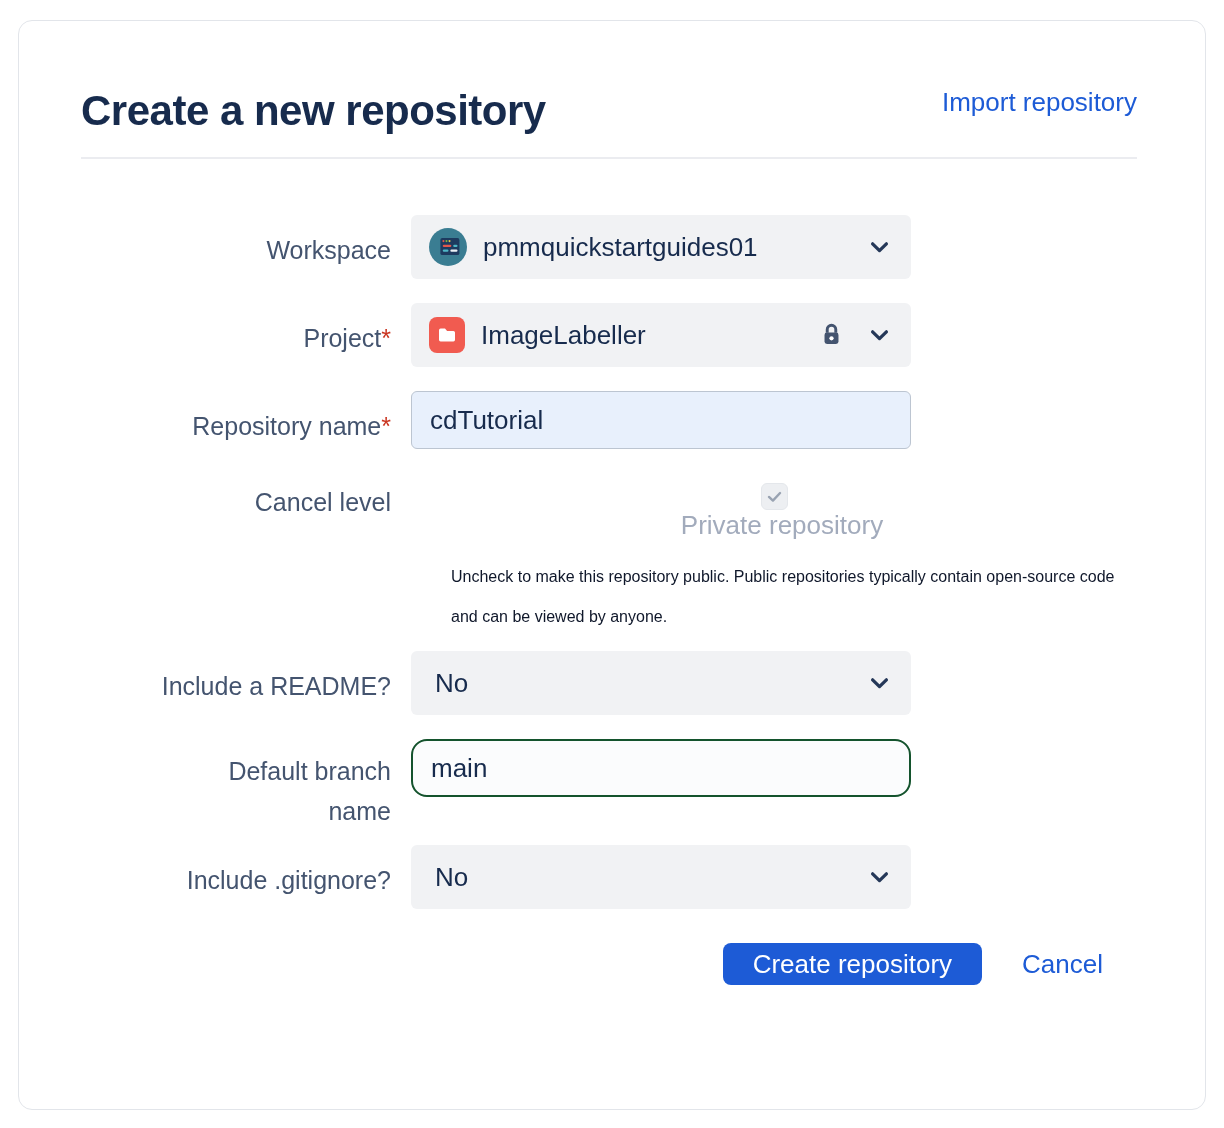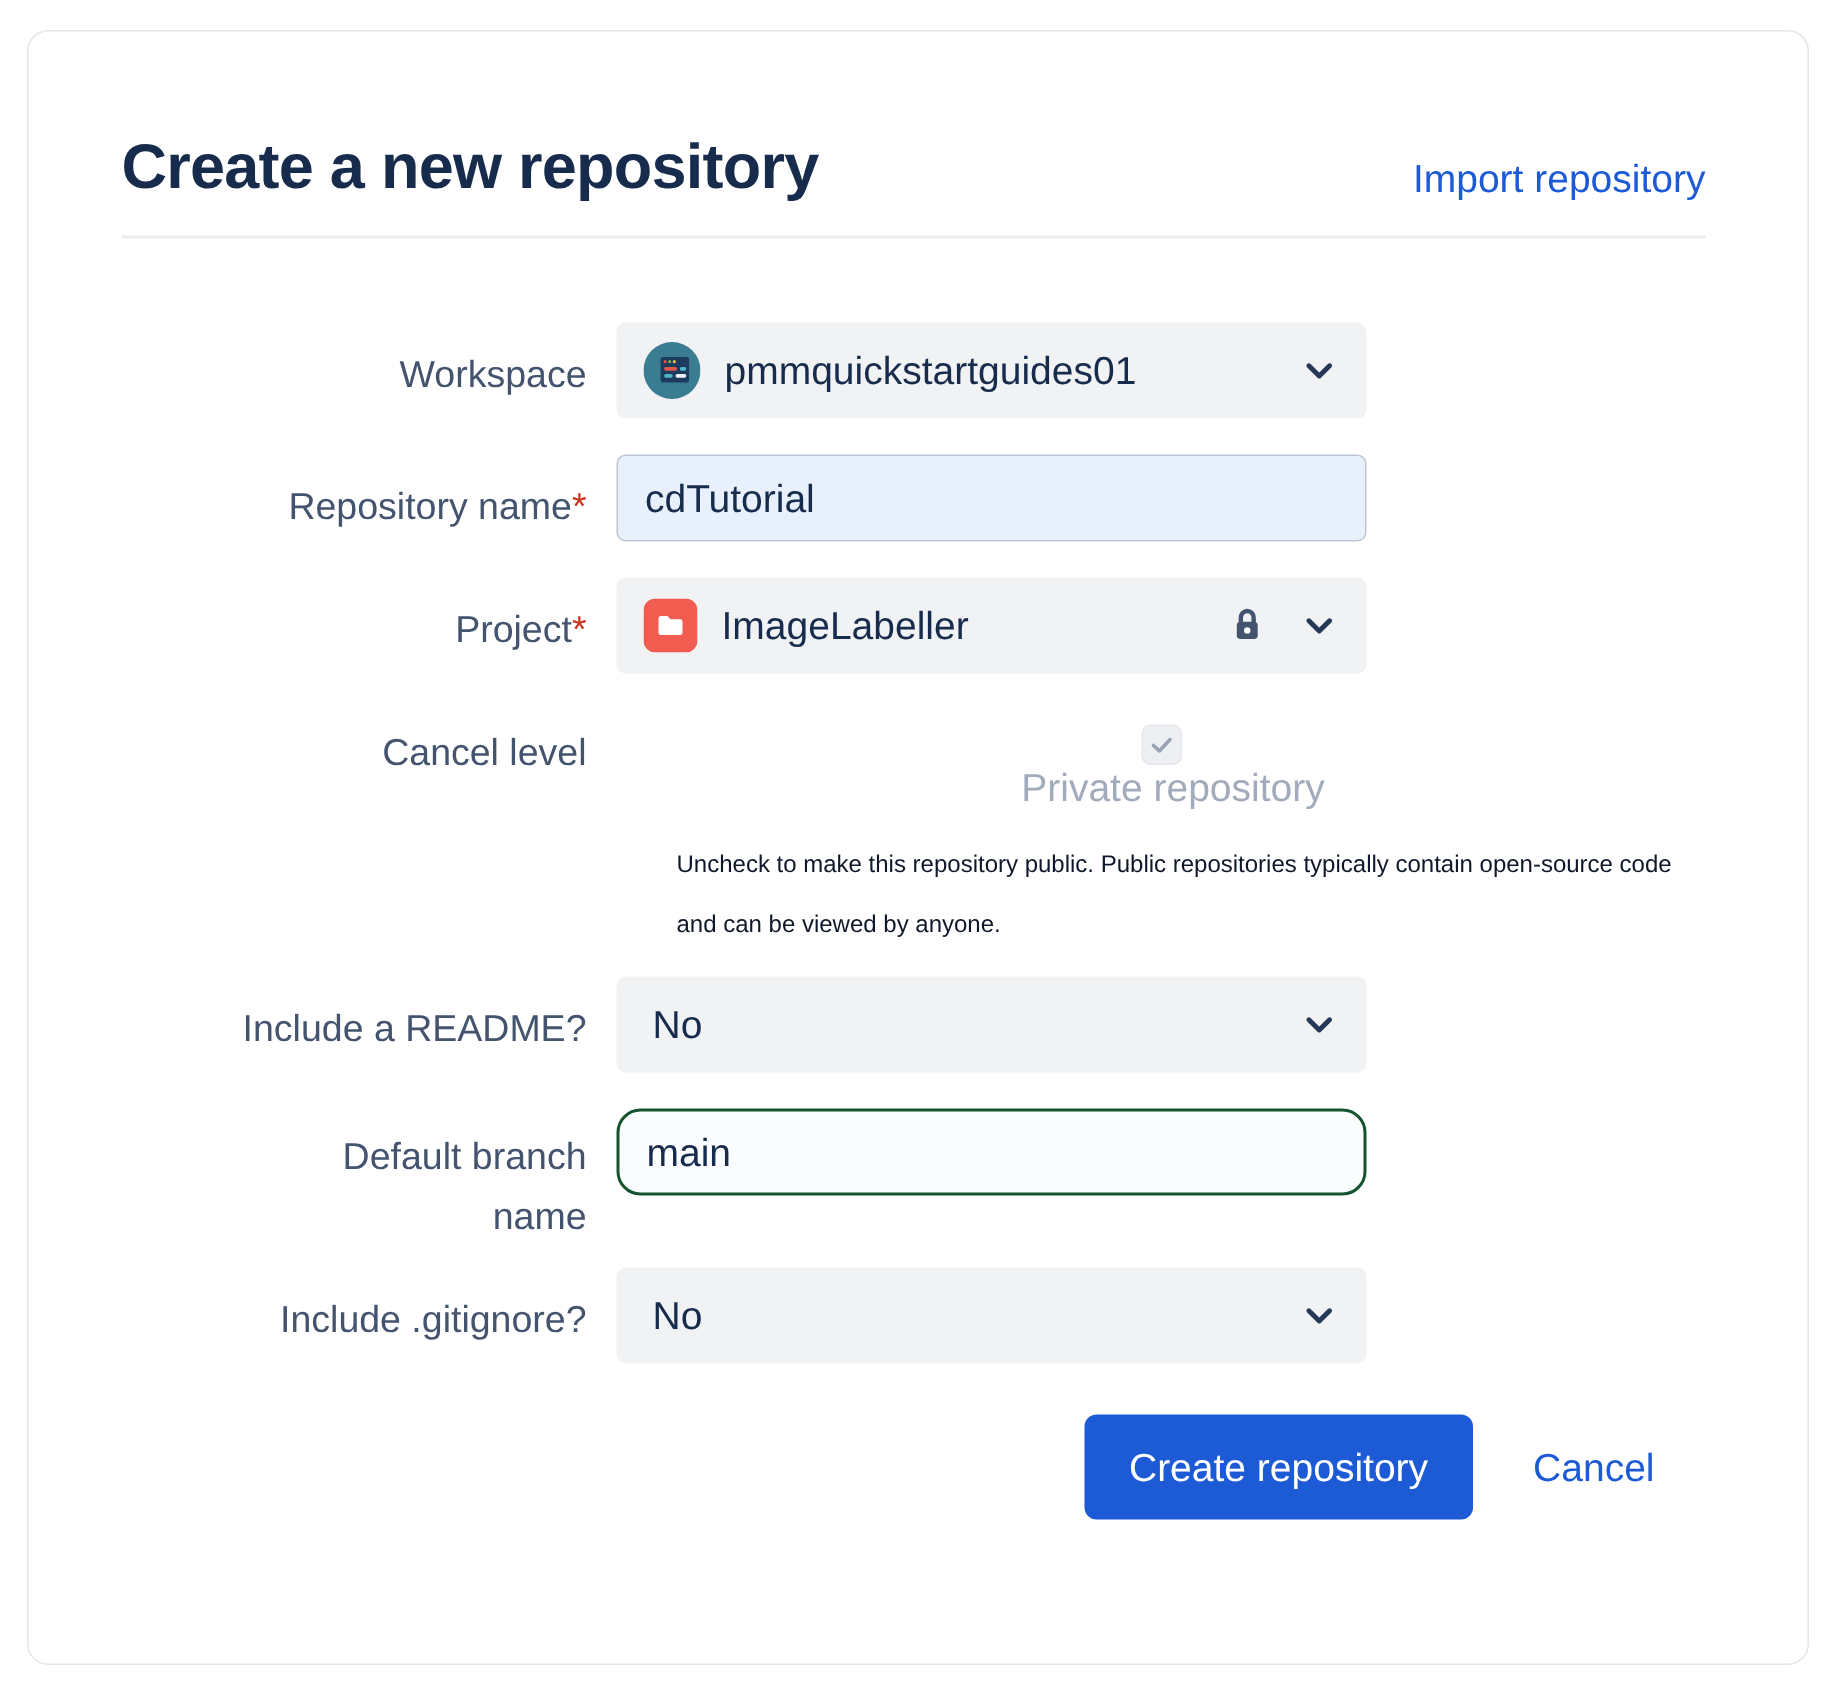--- a/index.html
+++ b/index.html
@@ -5,21 +5,21 @@
   * { margin:0; padding:0; box-sizing:border-box; }
   html,body { width:1224px; height:1128px; background:#ffffff;
     font-family:"Liberation Sans", sans-serif; color:#172B4D; }
 
   .card {
     position:absolute; left:18px; top:20px; width:1188px; height:1090px;
     background:#ffffff; border:1px solid #E2E5EA; border-radius:14px;
     padding:66px 68px 0 62px;
   }
 
-  .header { display:flex; justify-content:space-between; align-items:flex-end; }
+  .header { display:flex; justify-content:space-between; align-items:flex-start; }
   .page-title { font-size:42px; font-weight:bold; color:#172B4D; letter-spacing:-0.5px; }
   .import-link { font-size:26px; color:#1D5BD6; text-decoration:none; cursor:pointer; }
 
   .divider { border:none; border-top:2px solid #EBECF0; margin-top:22px; }
 
   .form { margin-top:56px; }
   .row { display:flex; margin-bottom:24px; }
   .row-label {
     flex:0 0 310px; text-align:right; font-size:25px; color:#44546F;
     padding-top:15px; line-height:40px;
@@ -65,21 +65,21 @@
     border:2px solid #579DFF; border-radius:3px; padding:5px 14px 5px 12px;
     background:#ffffff; cursor:pointer; gap:16px;
   }
   .advanced-label { font-size:27px; color:#1D5BD6; }
 
   .actions {
     display:flex; justify-content:flex-end; align-items:center;
     margin-top:34px; padding-right:34px; gap:40px;
   }
   .btn-primary {
-    height:70px; padding:0 30px; background:#1D5BD6; color:#ffffff;
+    height:42px; padding:0 30px; background:#1D5BD6; color:#ffffff;
     font-size:26px; font-family:"Liberation Sans", sans-serif;
     border:none; border-radius:8px; cursor:pointer;
   }
   .btn-cancel {
     background:none; border:none; color:#1D5BD6; font-size:26px;
     font-family:"Liberation Sans", sans-serif; cursor:pointer;
   }
 </style>
 </head>
 <body>
@@ -118,28 +118,20 @@
             <svg viewBox="0 0 24 24" width="23" height="23">
                 <path d="M4.8 8.7 L12 15.8 L19.2 8.7" fill="none" stroke="#253858" stroke-width="3.4" stroke-linecap="round" stroke-linejoin="round"></path>
               </svg>
           </span>
         </div>
       </div>
     </div>
 
     
     <div class="row">
-      <div class="row-label"><span>Repository name</span><span class="req">*</span></div>
-      <div class="field-col">
-        <input type="text" class="text-input repo-input" value="cdTutorial" style="">
-      </div>
-    </div>
-
-    
-    <div class="row">
       <div class="row-label"><span>Project</span><span class="req">*</span></div>
       <div class="field-col">
         <div class="select">
           <span class="leading-icon">
             <svg viewBox="0 0 36 36" width="36" height="36">
               <rect width="36" height="36" rx="8" fill="#F15B50"></rect>
               <path d="M10 13.2 a1.6 1.6 0 0 1 1.6 -1.6 h4.4 l2.1 2.3 h6.3 a1.6 1.6 0 0 1 1.6 1.6 v7.3 a1.6 1.6 0 0 1 -1.6 1.6 h-12.8 a1.6 1.6 0 0 1 -1.6 -1.6 z" fill="#ffffff"></path>
             </svg>
           </span>
           <span class="select-value">ImageLabeller</span>
@@ -149,20 +141,28 @@
               <rect x="5.8" y="9.8" width="12.4" height="10.2" rx="2.2" fill="#44546F"></rect>
               <circle cx="12" cy="14.9" r="1.9" fill="#ffffff"></circle>
             </svg>
           </span>
           <span class="chevron">
             <svg viewBox="0 0 24 24" width="23" height="23">
                 <path d="M4.8 8.7 L12 15.8 L19.2 8.7" fill="none" stroke="#253858" stroke-width="3.4" stroke-linecap="round" stroke-linejoin="round"></path>
               </svg>
           </span>
         </div>
+      </div>
+    </div>
+
+    
+    <div class="row">
+      <div class="row-label"><span>Repository name</span><span class="req">*</span></div>
+      <div class="field-col">
+        <input type="text" class="text-input repo-input" value="cdTutorial" style="">
       </div>
     </div>
 
     
     <div class="row row-access">
       <div class="row-label" style="padding-top:9px"><span>Cancel level</span></div>
       <div class="field-col access-field">
         <div class="checkbox-row">
           <span class="checkbox">
             <span style="display:flex">

